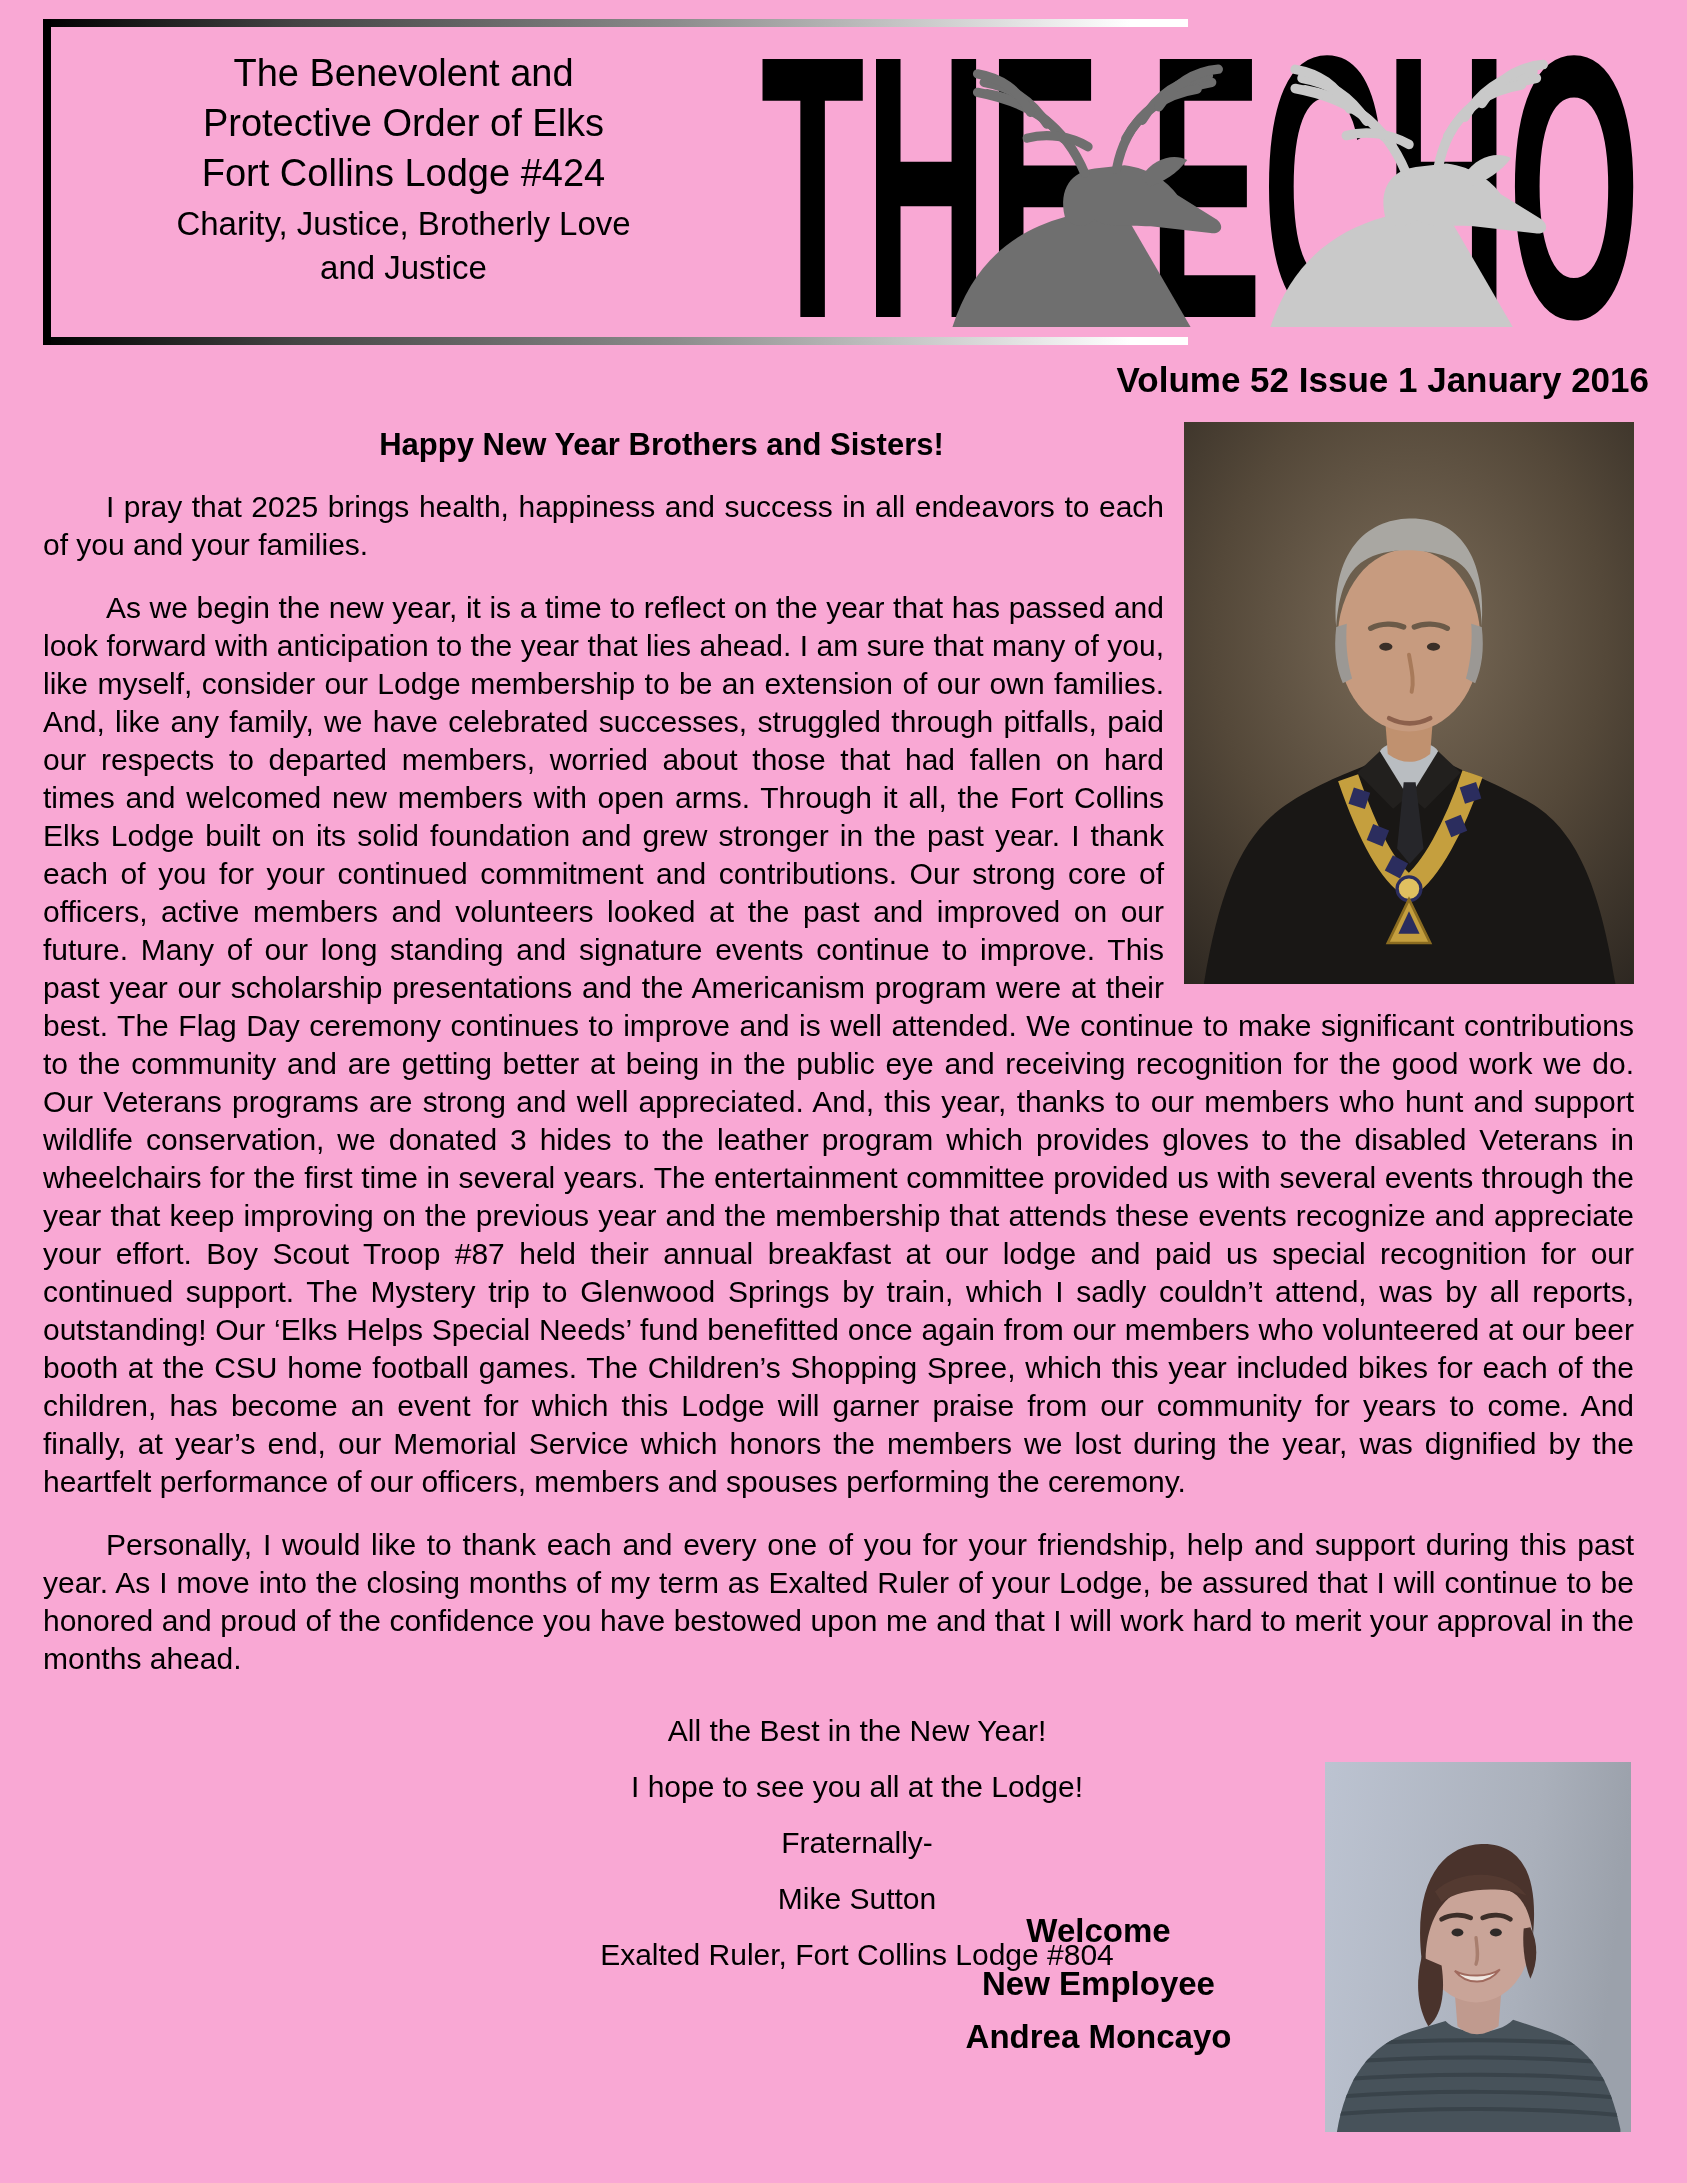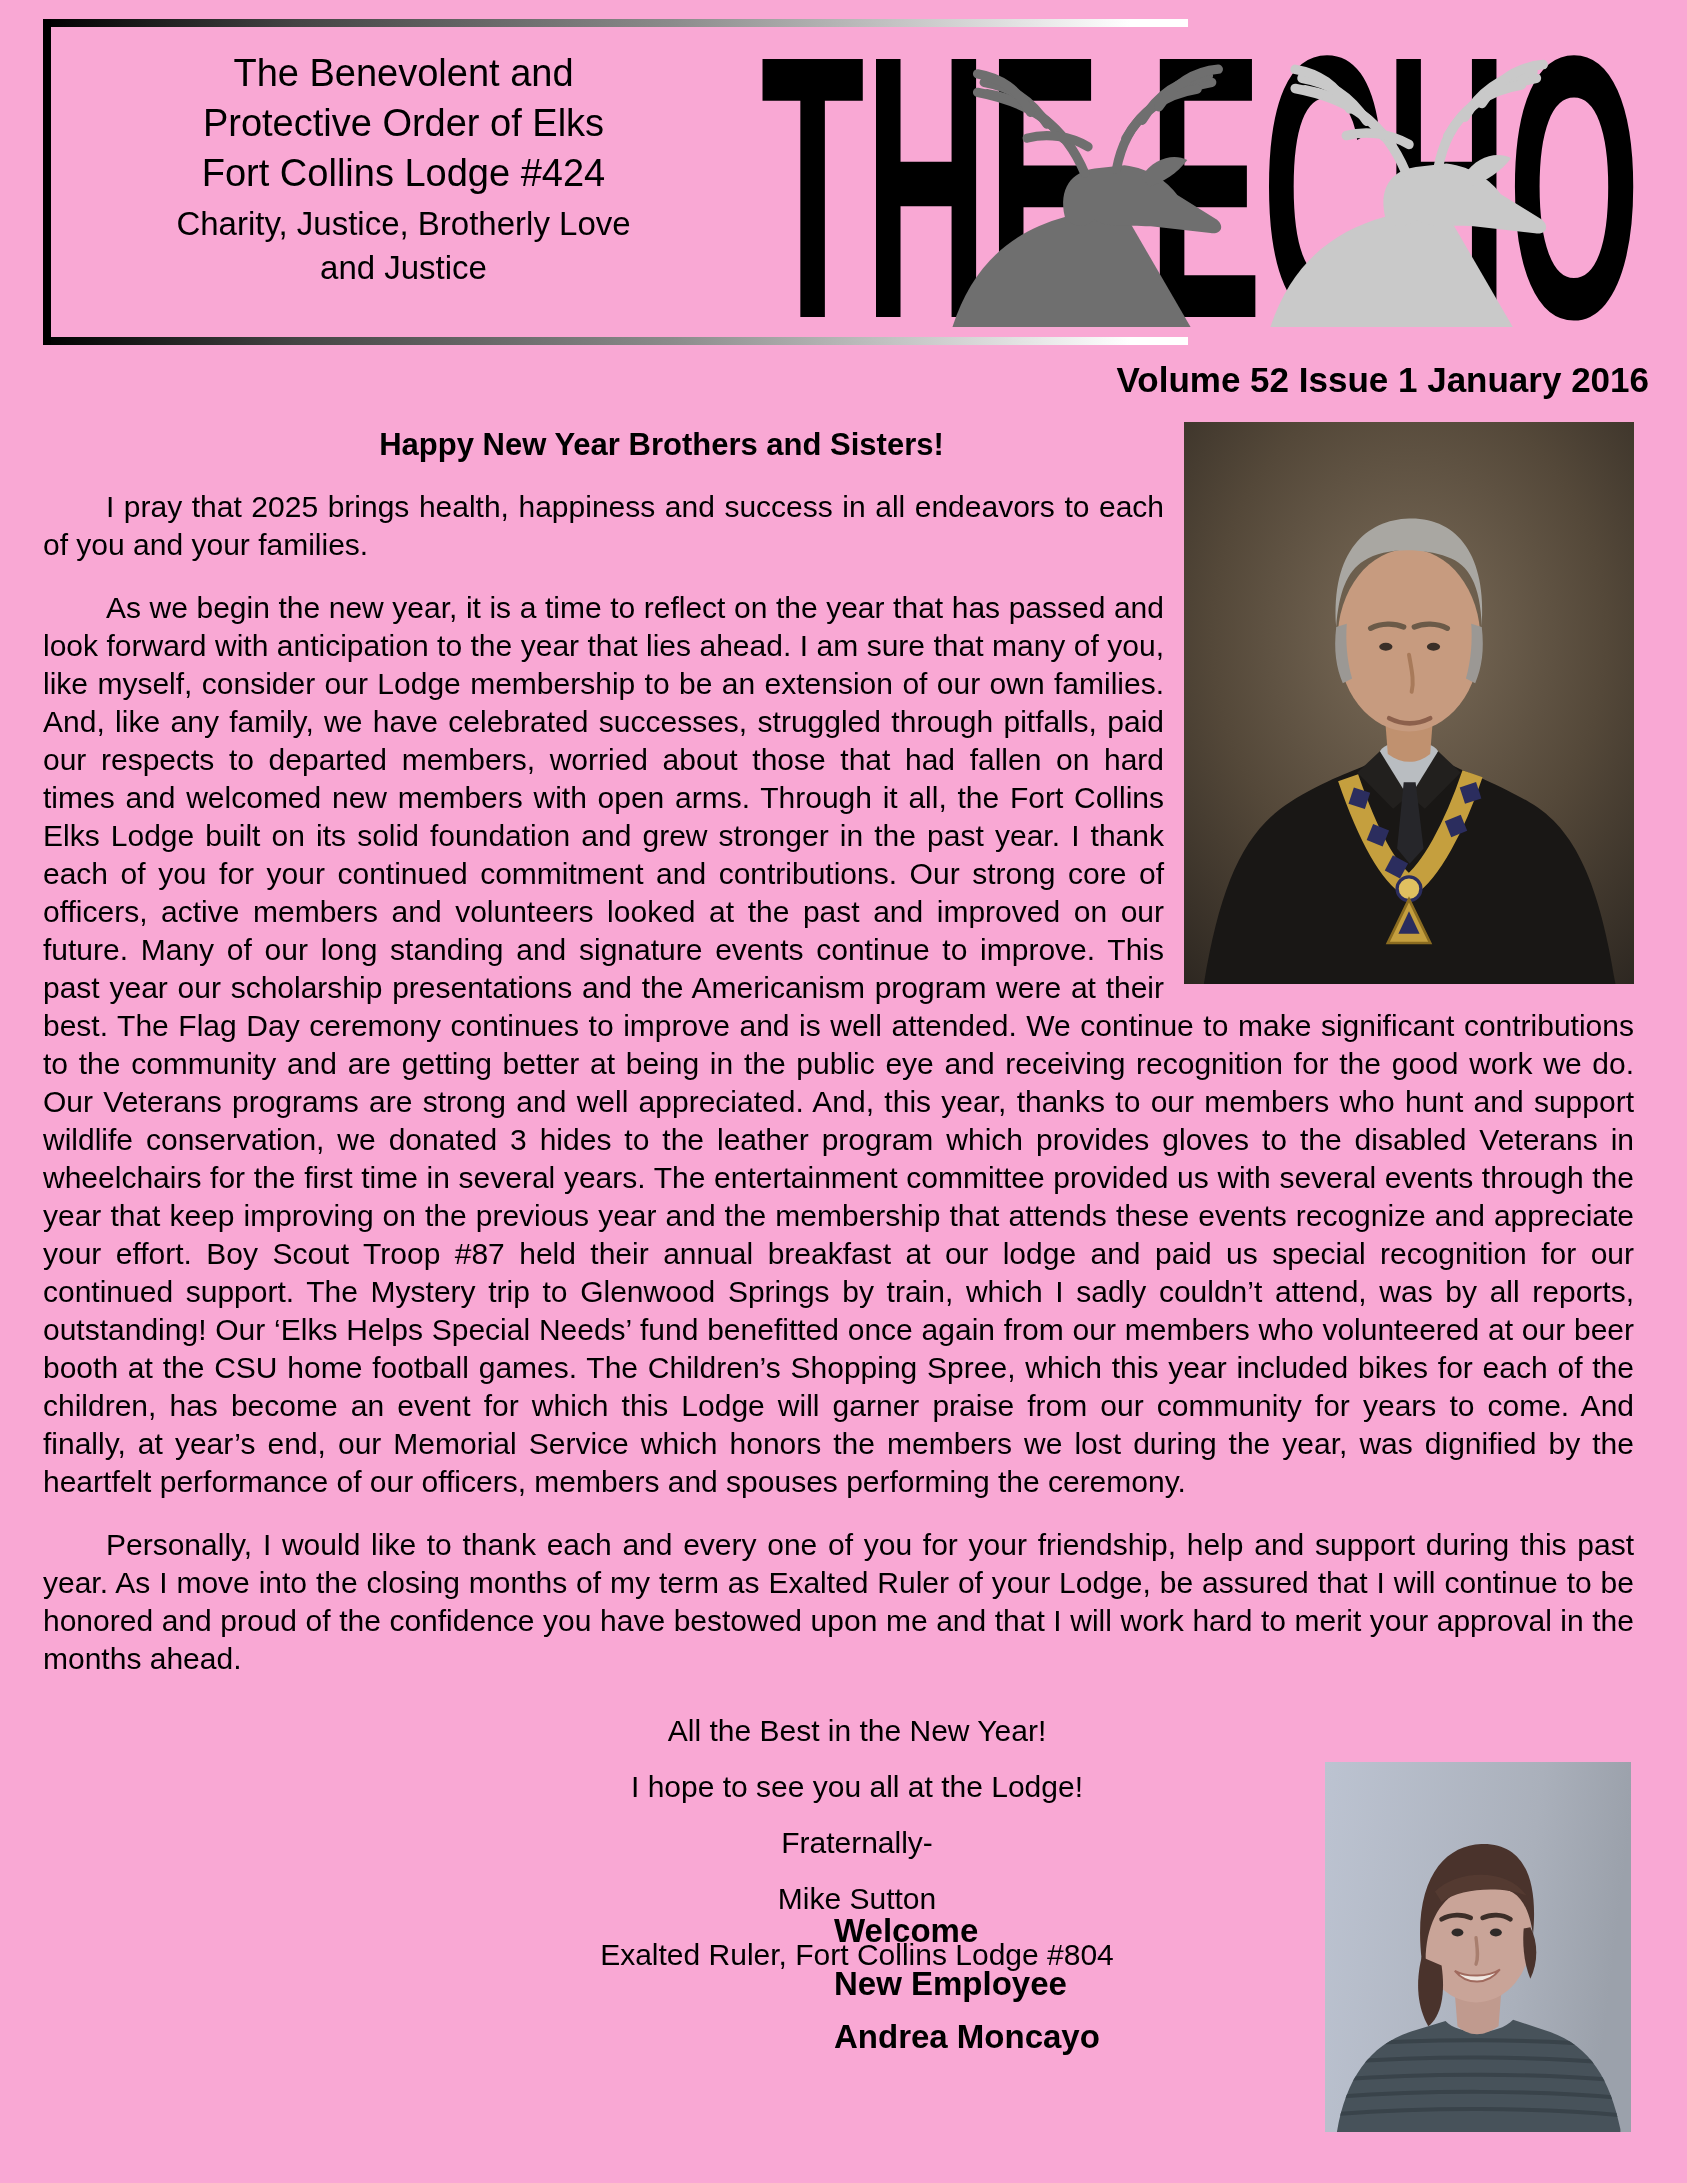--- a/index.html
+++ b/index.html
@@ -32,21 +32,21 @@
     float:right; width:450px; height:562px; margin:-3.3px 0 9.3px 20px;
   }
   .photo-er svg{display:block; width:100%; height:100%;}
   .article-heading{
     font-size:31px; font-weight:bold; text-align:center; line-height:40px;
     padding-left:116px; margin:0 0 22.5px 0;
   }
   .body-par{margin:0 0 25px 0; text-align:justify; text-indent:63px;}
   .closing-line{line-height:56px; text-align:center;margin-left:37px;}
   
-  .welcome-block{position:absolute; left:834px; top:1904px; width:529px; 
+  .welcome-block{position:absolute; left:834px; top:1904px; width:529px; text-align:center;
     font-size:33px; font-weight:bold; line-height:53px;}
   
   .photo-andrea{position:absolute; left:1325px; top:1762px; width:306px; height:370px;}
   .photo-andrea svg{display:block; width:100%; height:100%;}
 </style>
 </head>
 <body>
 
 <div class="page">
 

